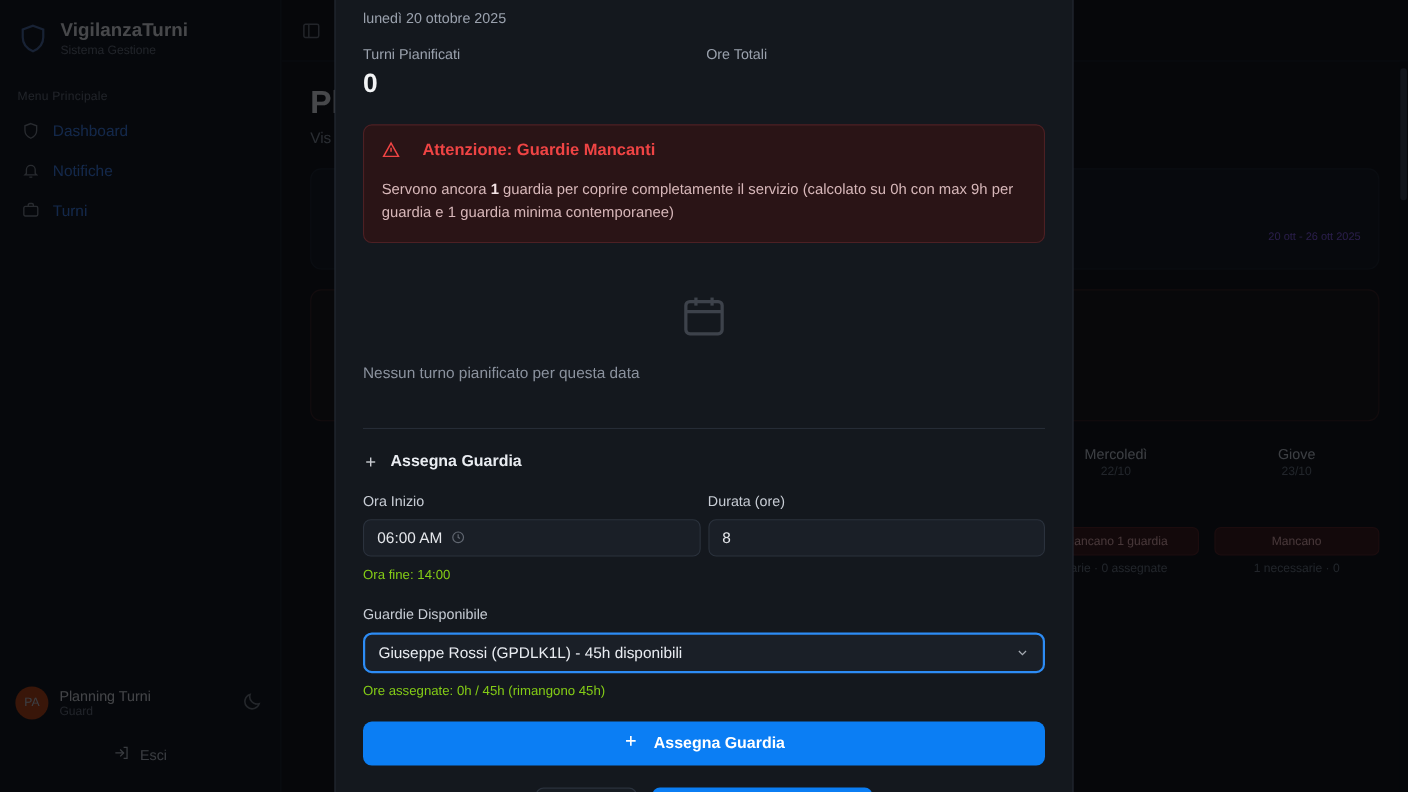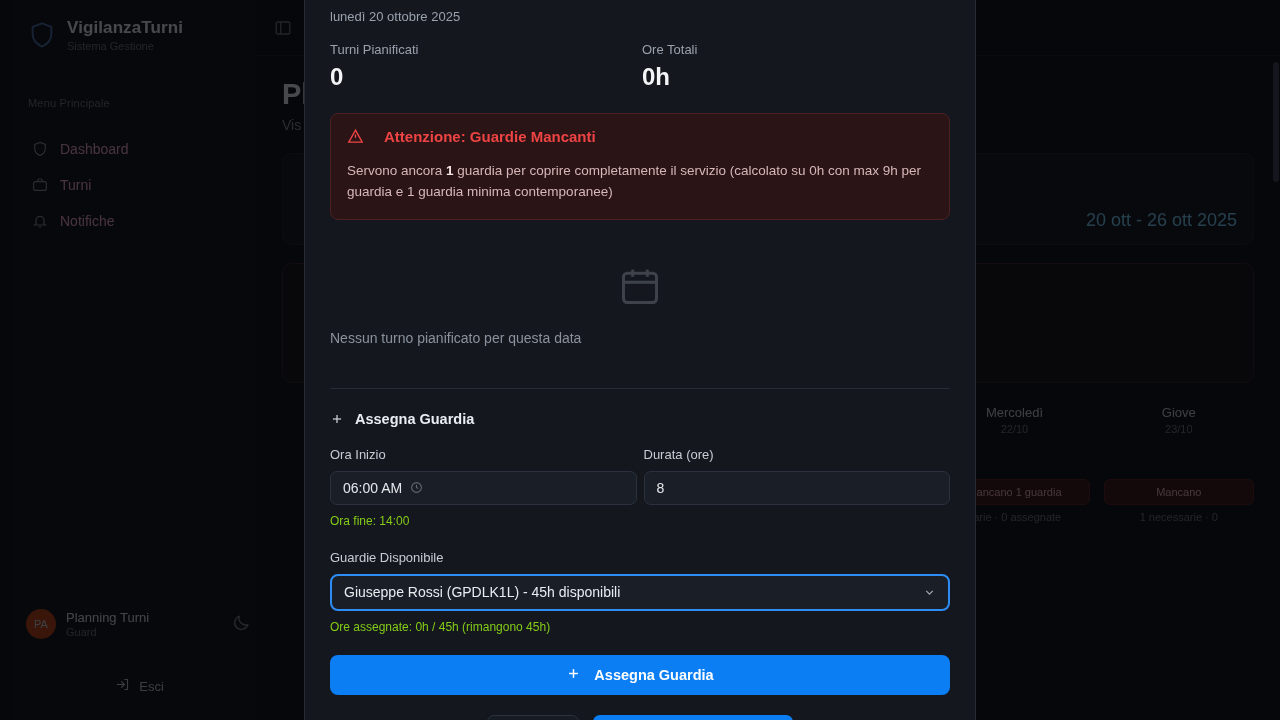--- a/index.html
+++ b/index.html
@@ -7,35 +7,35 @@
     width: 1280px; height: 720px;
     background: #0b0d11;
     font-family: "Liberation Sans", sans-serif;
     color: #e5e7eb;
     overflow: hidden;
   }
   .app { position: relative; width: 1280px; height: 720px; }
 
   
   .sidebar {
-    position: absolute; left: 12px; top: 0; width: 256px; height: 720px;
+    position: absolute; left: 0; top: 0; width: 256px; height: 720px;
     background: #0e1116; border-right: 1px solid #1d222b;
-    display: flex; flex-direction: column; gap: 15px;
+    display: flex; flex-direction: column;
   }
   .brand { display: flex; align-items: center; gap: 11px; padding: 18px 16px 14px 16px; }
   .brand-icon { width: 28px; height: 30px; flex: 0 0 auto; }
   .brand-text .brand-title { font-size: 17px; font-weight: bold; color: #f3f4f6; letter-spacing: .1px; }
   .brand-text .brand-sub { font-size: 11px; color: #6b7280; margin-top: 2px; }
 
   .menu-label { font-size: 11px; color: #6b7280; padding: 16px 16px 8px 16px; letter-spacing: .2px; }
   .nav { display: flex; flex-direction: column; gap: 2px; padding: 0 10px; }
   .nav-item {
     display: flex; align-items: center; gap: 12px;
     padding: 9px 10px; border-radius: 7px;
-    font-size: 14px; color: #f9a8d4; cursor: pointer;
+    font-size: 14px; color: #3b82f6; cursor: pointer;
   }
   .nav-item .ic { width: 16px; height: 16px; flex: 0 0 auto; opacity: .85; }
 
   .sidebar-spacer { flex: 1 1 auto; }
   .user-row {
     display: flex; align-items: center; gap: 10px;
     padding: 10px 14px 8px 14px;
   }
   .avatar {
     width: 30px; height: 30px; border-radius: 50%;
@@ -61,21 +61,21 @@
   .panel-icon { width: 18px; height: 18px; opacity: .7; cursor: pointer; }
   .page-head { padding: 22px 26px 10px 26px; }
   .page-title { font-size: 29px; font-weight: bold; color: #f3f4f6; }
   .page-sub { font-size: 14px; color: #8b929e; margin-top: 6px; }
 
   .cards-row { display: flex; gap: 16px; padding: 10px 26px 0 26px; }
   .card {
     background: #11151b; border: 1px solid #1b212b; border-radius: 10px;
     height: 92px; flex: 1 1 0; padding: 14px 16px;
   }
-  .week-range { font-size: 18px; color: #7dd3fc; text-align: right; }
+  .week-range { font-size: 10px; color: #8b5cf6; text-align: right; }
 
   .stat-card {
     margin: 18px 26px 0 26px; background: #15100f; border: 1px solid #3a1d1d;
     border-radius: 10px; height: 120px; display: flex; flex-direction: column;
     align-items: center; justify-content: center; gap: 6px;
   }
   .stat-title { font-size: 13px; color: #9aa1ad; }
   .stat-num { font-size: 38px; font-weight: bold; color: #c0392b; }
 
   .day-grid { display: flex; gap: 14px; padding: 22px 26px 0 26px; }
@@ -190,34 +190,34 @@
         <span class="ic">
           <svg viewBox="0 0 24 24" width="16" height="16" fill="none" stroke="#9aa1ad" stroke-width="1.8">
             <path d="M12 2l8 3v6c0 5-3.5 9-8 11-4.5-2-8-6-8-11V5z"></path>
           </svg>
         </span>
         <span>Dashboard</span>
       </div>
       <div class="nav-item">
         <span class="ic">
           <svg viewBox="0 0 24 24" width="16" height="16" fill="none" stroke="#9aa1ad" stroke-width="1.8">
+            <path d="M18 16v-5a6 6 0 10-12 0v5l-2 2h16z"></path>
+              <path d="M10 21h4"></path>
+          </svg>
+        </span>
+        <span>Notifiche</span>
+      </div>
+      <div class="nav-item">
+        <span class="ic">
+          <svg viewBox="0 0 24 24" width="16" height="16" fill="none" stroke="#9aa1ad" stroke-width="1.8">
             <rect x="2.5" y="7" width="19" height="13" rx="2"></rect>
               <path d="M8.5 7V5a2 2 0 012-2h3a2 2 0 012 2v2"></path>
           </svg>
         </span>
         <span>Turni</span>
-      </div>
-      <div class="nav-item">
-        <span class="ic">
-          <svg viewBox="0 0 24 24" width="16" height="16" fill="none" stroke="#9aa1ad" stroke-width="1.8">
-            <path d="M18 16v-5a6 6 0 10-12 0v5l-2 2h16z"></path>
-              <path d="M10 21h4"></path>
-          </svg>
-        </span>
-        <span>Notifiche</span>
       </div>
     </div>
 
     <div class="sidebar-spacer"></div>
 
     <div class="user-row">
       <div class="avatar">PA</div>
       <div>
         <div class="user-name">Planning Turni</div>
         <div class="user-role">Guard</div>
@@ -298,21 +298,20 @@
 
     <div class="modal-date">lunedì 20 ottobre 2025</div>
 
     <div class="summary">
       <div class="summary-col">
         <div class="summary-label">Turni Pianificati</div>
         <div class="summary-value">0</div>
       </div>
       <div class="summary-col">
         <div class="summary-label">Ore Totali</div>
-        <div class="summary-value">0h</div>
       </div>
     </div>
 
     <div class="alert">
       <div class="alert-head">
         <span>
           <svg viewBox="0 0 24 24" width="17" height="17" fill="none" stroke="#ef4444" stroke-width="1.9">
             <path d="M12 3l9.5 17h-19z"></path>
               <path d="M12 9v5"></path>
               <path d="M12 17.2v.1"></path>

